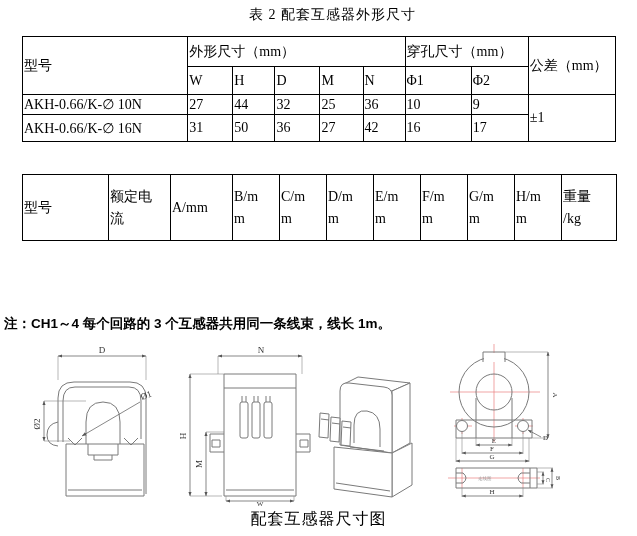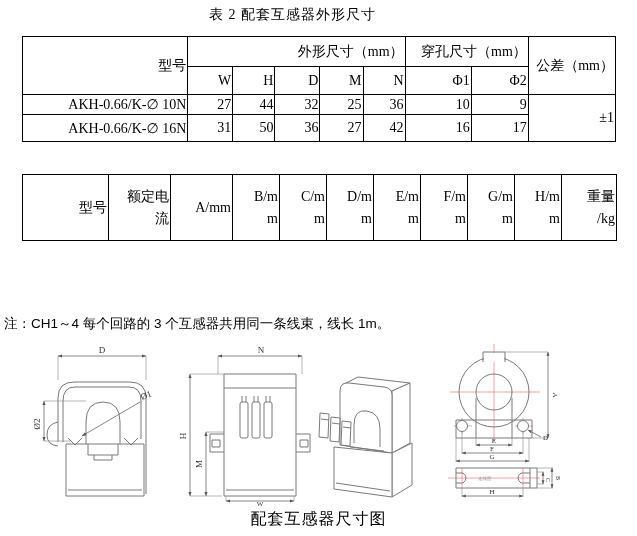--- a/index.html
+++ b/index.html
@@ -1,29 +1,29 @@
 <!DOCTYPE html>
 <html><head>
 <meta charset="utf-8">
 <style>
   html,body{margin:0;padding:0;background:#fff;}
   body{width:637px;height:536px;position:relative;font-family:"Liberation Serif","DejaVu Serif",serif;color:#000;}
   .abs{position:absolute;}
   
-  #doc-title{top:6px;left:0;width:585px;text-align:center;font-size:14px;letter-spacing:1px;}
+  #doc-title{top:6px;left:0;width:585px;text-align:center;font-size:14px;letter-spacing:1px;padding-left:40px;}
   #fig-caption{top:509px;left:0;width:637px;text-align:center;font-size:16px;letter-spacing:1px;}
   
   table{border-collapse:collapse;table-layout:fixed;}
-  td{border:1px solid #000;text-align:right;vertical-align:middle;font-size:14px;padding:0 1px;overflow:hidden;}
+  td{border:1px solid #000;text-align:left;vertical-align:middle;font-size:14px;padding:0 1px;overflow:hidden;}
   #table1{left:22px;top:36px;width:594px;}
   #table2{left:22px;top:174px;width:594px;}
   #table2 td.hd{white-space:pre-line;line-height:1.55;}
   #table2 td.model{white-space:pre-line;line-height:1.6;}
   
-  #note-line{top:315px;left:4px;width:630px;font-family:"Liberation Sans","DejaVu Sans",sans-serif;font-weight:normal;font-size:13.5px;}
+  #note-line{top:315px;left:4px;width:630px;font-family:"Liberation Sans","DejaVu Sans",sans-serif;font-weight:bold;font-size:13.5px;}
   
   svg{position:absolute;overflow:visible;}
   .part{stroke:#7a7a7a;stroke-width:1;fill:none;stroke-linejoin:round;}
   .partw{stroke:#7a7a7a;stroke-width:1;fill:#fff;stroke-linejoin:round;}
   .dim{stroke:#555;stroke-width:0.7;fill:none;}
   .ext{stroke:#888;stroke-width:0.6;fill:none;}
   .cl{stroke:#e98080;stroke-width:0.7;fill:none;}
   text.lbl{font-family:"Liberation Serif","DejaVu Serif",serif;font-size:9px;fill:#333;}
   text.sm{font-size:7px;}
   text.tny{font-size:4.5px;fill:#999;}

